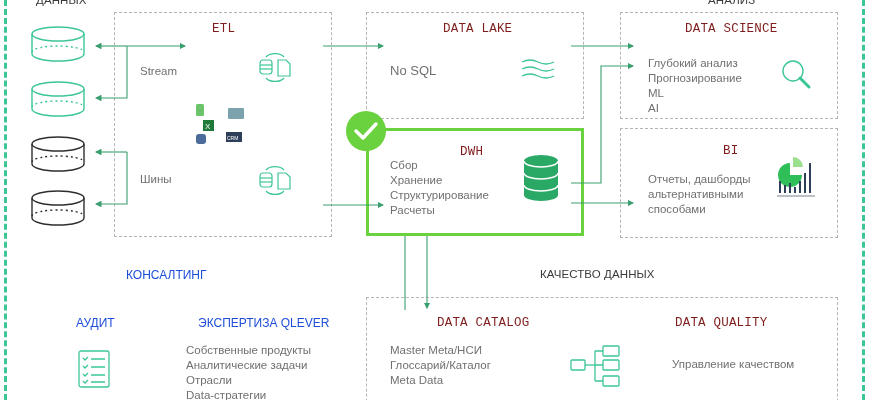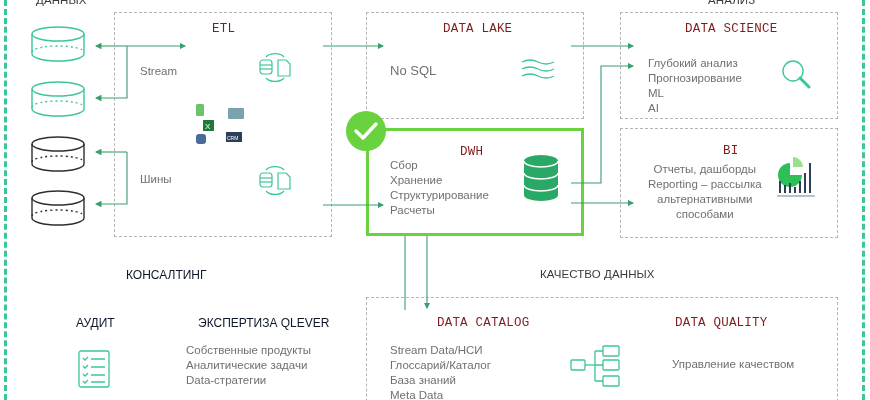--- a/index.html
+++ b/index.html
@@ -2,21 +2,21 @@
 <html><head>
 <meta charset="utf-8">
 <style>
   html, body { margin:0; padding:0; background:#ffffff; }
   body { width:870px; height:400px; position:relative; overflow:hidden;
          font-family:"Liberation Sans", "DejaVu Sans", sans-serif; color:#6d6d6d; }
   .abs { position:absolute; }
   .dash-box { position:absolute; border:1.3px dashed #b4b4b4; box-sizing:border-box; }
   .ttl { position:absolute; color:#7f1d1d; font-size:12.5px; letter-spacing:0.2px;font-family:Liberation Mono, monospace; }
   .section { position:absolute; color:#3a3a3a; font-size:11.5px; letter-spacing:0.1px; }
-  .greensec { position:absolute; color:#0f172a; font-size:12px; }
+  .greensec { position:absolute; color:#1d4ed8; font-size:12px; }
   .txt { position:absolute; font-size:11.5px; line-height:15px; color:#707070; }
   .txt div { white-space:nowrap; }
   .vline-green { position:absolute; border-left:3px dashed #3cc694; width:0; }
   svg { position:absolute; overflow:visible; }
 </style>
 </head>
 <body>
 
 <div class="vline-green" style="left:4px; top:0; height:400px;"></div>
 <div class="vline-green" style="left:862px; top:0; height:400px;"></div>
@@ -131,23 +131,22 @@
 </div>
 <svg style="left:780px; top:58px;" width="32" height="32">
   <g fill="none" stroke="#3cc694" stroke-width="1.4">
     <circle cx="13" cy="13" r="10"></circle>
     <path d="M20 20 L29 29" stroke-width="3" stroke-linecap="round"></path>
   </g>
 </svg>
 
 <div class="dash-box" style="left:620px; top:128px; width:218px; height:110px;"></div>
 <div class="ttl" style="left:723px; top:144px;">BI</div>
-<div class="txt" style="left:648px; top:162px;text-align:center;">
+<div class="txt" style="left:648px; top:172px;">
   <div>Отчеты, дашборды</div>
-  <div>Reporting – рассылка</div>
   <div>альтернативными</div>
   <div>способами</div>
 </div>
 <svg style="left:775px; top:155px;" width="44" height="46">
   <path d="M15 8 A12 12 0 1 0 27 20 L15 20 Z" fill="#2fbf58"></path>
   <path d="M18 2 A10 10 0 0 1 28 12 L18 12 Z" fill="#9be08e"></path>
   <g fill="#2c3e58">
     <rect x="4" y="26" width="2" height="12"></rect>
       <rect x="9" y="30" width="2" height="8"></rect>
     <rect x="14" y="28" width="2" height="10"></rect>
@@ -166,29 +165,29 @@
     <rect x="1" y="1" width="30" height="36" rx="2"></rect>
     <path d="M5 8 L7 10 L10 7 M13 9 H27"></path>
     <path d="M5 16 L7 18 L10 15 M13 17 H27"></path>
     <path d="M5 24 L7 26 L10 23 M13 25 H27"></path>
     <path d="M5 31 L7 33 L10 30 M13 32 H27"></path>
   </g>
 </svg>
 <div class="txt" style="left:186px; top:343px;">
   <div>Собственные продукты</div>
   <div>Аналитические задачи</div>
+  <div>Отрасли</div>
   <div>Data-стратегии</div>
 </div>
 
 <div class="dash-box" style="left:366px; top:297px; width:472px; height:120px;"></div>
 <div class="ttl" style="left:437px; top:316px;">DATA CATALOG</div>
 <div class="txt" style="left:390px; top:343px;">
-  <div>Stream Data/НСИ</div>
+  <div>Master Meta/НСИ</div>
   <div>Глоссарий/Каталог</div>
-  <div>База знаний</div>
   <div>Meta Data</div>
 </div>
 <svg style="left:570px; top:344px;" width="56" height="46">
   <g fill="none" stroke="#3cc694" stroke-width="1.3">
     <rect x="1" y="16" width="14" height="10" rx="1"></rect>
     <path d="M15 21 H25"></path>
     <path d="M25 7 V37"></path>
     <path d="M25 7 H33 M25 21 H33 M25 37 H33"></path>
     <rect x="33" y="2" width="16" height="10" rx="1"></rect>
     <rect x="33" y="16" width="16" height="10" rx="1"></rect>

